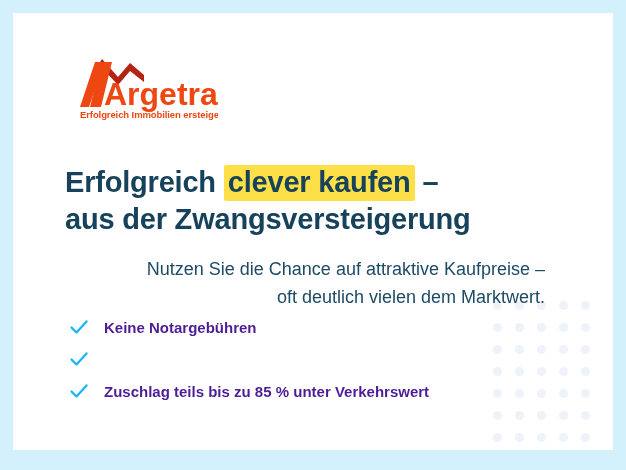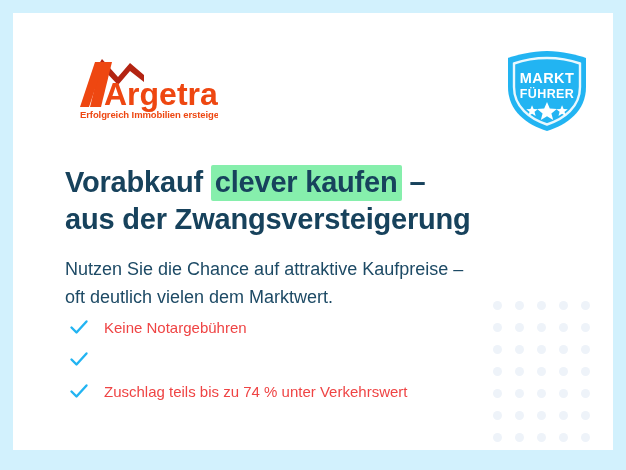--- a/index.html
+++ b/index.html
@@ -79,55 +79,56 @@
     top: 132px;
     width: 470px;
     font-size: 29px;
     line-height: 37px;
     font-weight: bold;
     color: #17425c;
     letter-spacing: -0.2px;
     z-index: 2;
   }
   .headline .hl {
-    background: #86efac;
+    background: #fde047;
     padding: 1px 4px 3px 4px;
     border-radius: 2px;
   }
   .headline .line2 { display: block; }
 
   
   .subtitle {
     position: absolute;
     left: 52px;
     top: 224px;
     width: 480px;
     font-size: 18px;
     line-height: 28px;
     color: #1d4a65;
     z-index: 2;
   }
-  .subtitle span { display: block; }
+  .subtitle span { display: block; text-align: right; }
 
   
   .features {
     position: absolute;
     left: 55px;
     top: 298px;
     z-index: 2;
     margin: 0;
     padding: 0;
     list-style: none;
   }
   .features li {
     display: flex;
     align-items: center;
     height: 32px;
     font-size: 15px;
-    color: #ef4444;
+    color: #4c1d95;
+    font-weight: bold;
   }
   .check-icon {
     width: 22px;
     height: 22px;
     margin-right: 14px;
     flex: 0 0 22px;
     display: block;
   }
   .check-icon svg { display: block; }
 </style>
@@ -183,36 +184,23 @@
 
         <path d="M22 52 L33 7 L44 7 L33 52 Z" fill="#ee4711"></path>
         <path d="M12 52 L27 7 L36 7 L21 52 Z" fill="#ee4711"></path>
 
         <text x="36" y="50" font-family="Liberation Sans, sans-serif" font-size="32" font-weight="bold" fill="#ee4711">Argetra</text>
 
         <text x="12" y="63" font-family="Liberation Sans, sans-serif" font-size="9.5" font-weight="bold" fill="#ee4711" letter-spacing="-0.1">Erfolgreich Immobilien ersteigern</text>
       </svg>
     </div>
 
-    <div class="badge">
-      <svg width="90" height="84" viewBox="0 0 90 84" xmlns="http://www.w3.org/2000/svg">
-        <path d="M45 2 C30 2 14 6 6 9 L6 38 C6 62 25 76 45 82 C65 76 84 62 84 38 L84 9 C76 6 60 2 45 2 Z" fill="#22b4f2"></path>
-        <path d="M45 9 C32 9 19 12 12 14.5 L12 38 C12 58 28 70 45 75.5 C62 70 78 58 78 38 L78 14.5 C71 12 58 9 45 9 Z" fill="none" stroke="#ffffff" stroke-width="2.4" opacity="0.9"></path>
-        <text x="45" y="34" text-anchor="middle" font-family="Liberation Sans, sans-serif" font-size="14.5" font-weight="bold" fill="#ffffff" letter-spacing="0.4">MARKT</text>
-        <text x="45" y="49" text-anchor="middle" font-family="Liberation Sans, sans-serif" font-size="12.5" font-weight="bold" fill="#ffffff" letter-spacing="0.4">FÜHRER</text>
-        <g fill="#ffffff">
-          <path d="M30 56 L32 61 L37.4 61.3 L33.2 64.6 L34.6 69.8 L30 66.9 L25.4 69.8 L26.8 64.6 L22.6 61.3 L28 61 Z" transform="scale(0.78) translate(8.5, 16)"></path>
-          <path d="M45 53 L47.8 59.5 L54.8 60 L49.4 64.4 L51.2 71 L45 67.2 L38.8 71 L40.6 64.4 L35.2 60 L42.2 59.5 Z"></path>
-          <path d="M60 56 L62 61 L67.4 61.3 L63.2 64.6 L64.6 69.8 L60 66.9 L55.4 69.8 L56.8 64.6 L52.6 61.3 L58 61 Z" transform="scale(0.78) translate(17, 16)"></path>
-        </g>
-      </svg>
-    </div>
 
     <h1 class="headline">
-      <span><span>Vorabkauf </span><span class="hl">clever kaufen</span><span> –</span></span>
+      <span><span>Erfolgreich </span><span class="hl">clever kaufen</span><span> –</span></span>
       <span class="line2">aus der Zwangsversteigerung</span>
     </h1>
 
     <p class="subtitle">
       <span>Nutzen Sie die Chance auf attraktive Kaufpreise –</span>
       <span>oft deutlich vielen dem Marktwert.</span>
     </p>
 
     <ul class="features">
       <li>
@@ -229,18 +217,18 @@
             <path d="M3.5 11.5 L8.5 16.5 L18.5 5.5" fill="none" stroke="#22b4f2" stroke-width="2.4" stroke-linecap="round" stroke-linejoin="round"></path>
           </svg>
         </span>
       </li>
       <li>
         <span class="check-icon">
           <svg width="22" height="22" viewBox="0 0 22 22" xmlns="http://www.w3.org/2000/svg">
             <path d="M3.5 11.5 L8.5 16.5 L18.5 5.5" fill="none" stroke="#22b4f2" stroke-width="2.4" stroke-linecap="round" stroke-linejoin="round"></path>
           </svg>
         </span>
-        <span>Zuschlag teils bis zu 74 % unter Verkehrswert</span>
+        <span>Zuschlag teils bis zu 85 % unter Verkehrswert</span>
       </li>
     </ul>
 
   </div>
 </div>
 
 </body></html>

